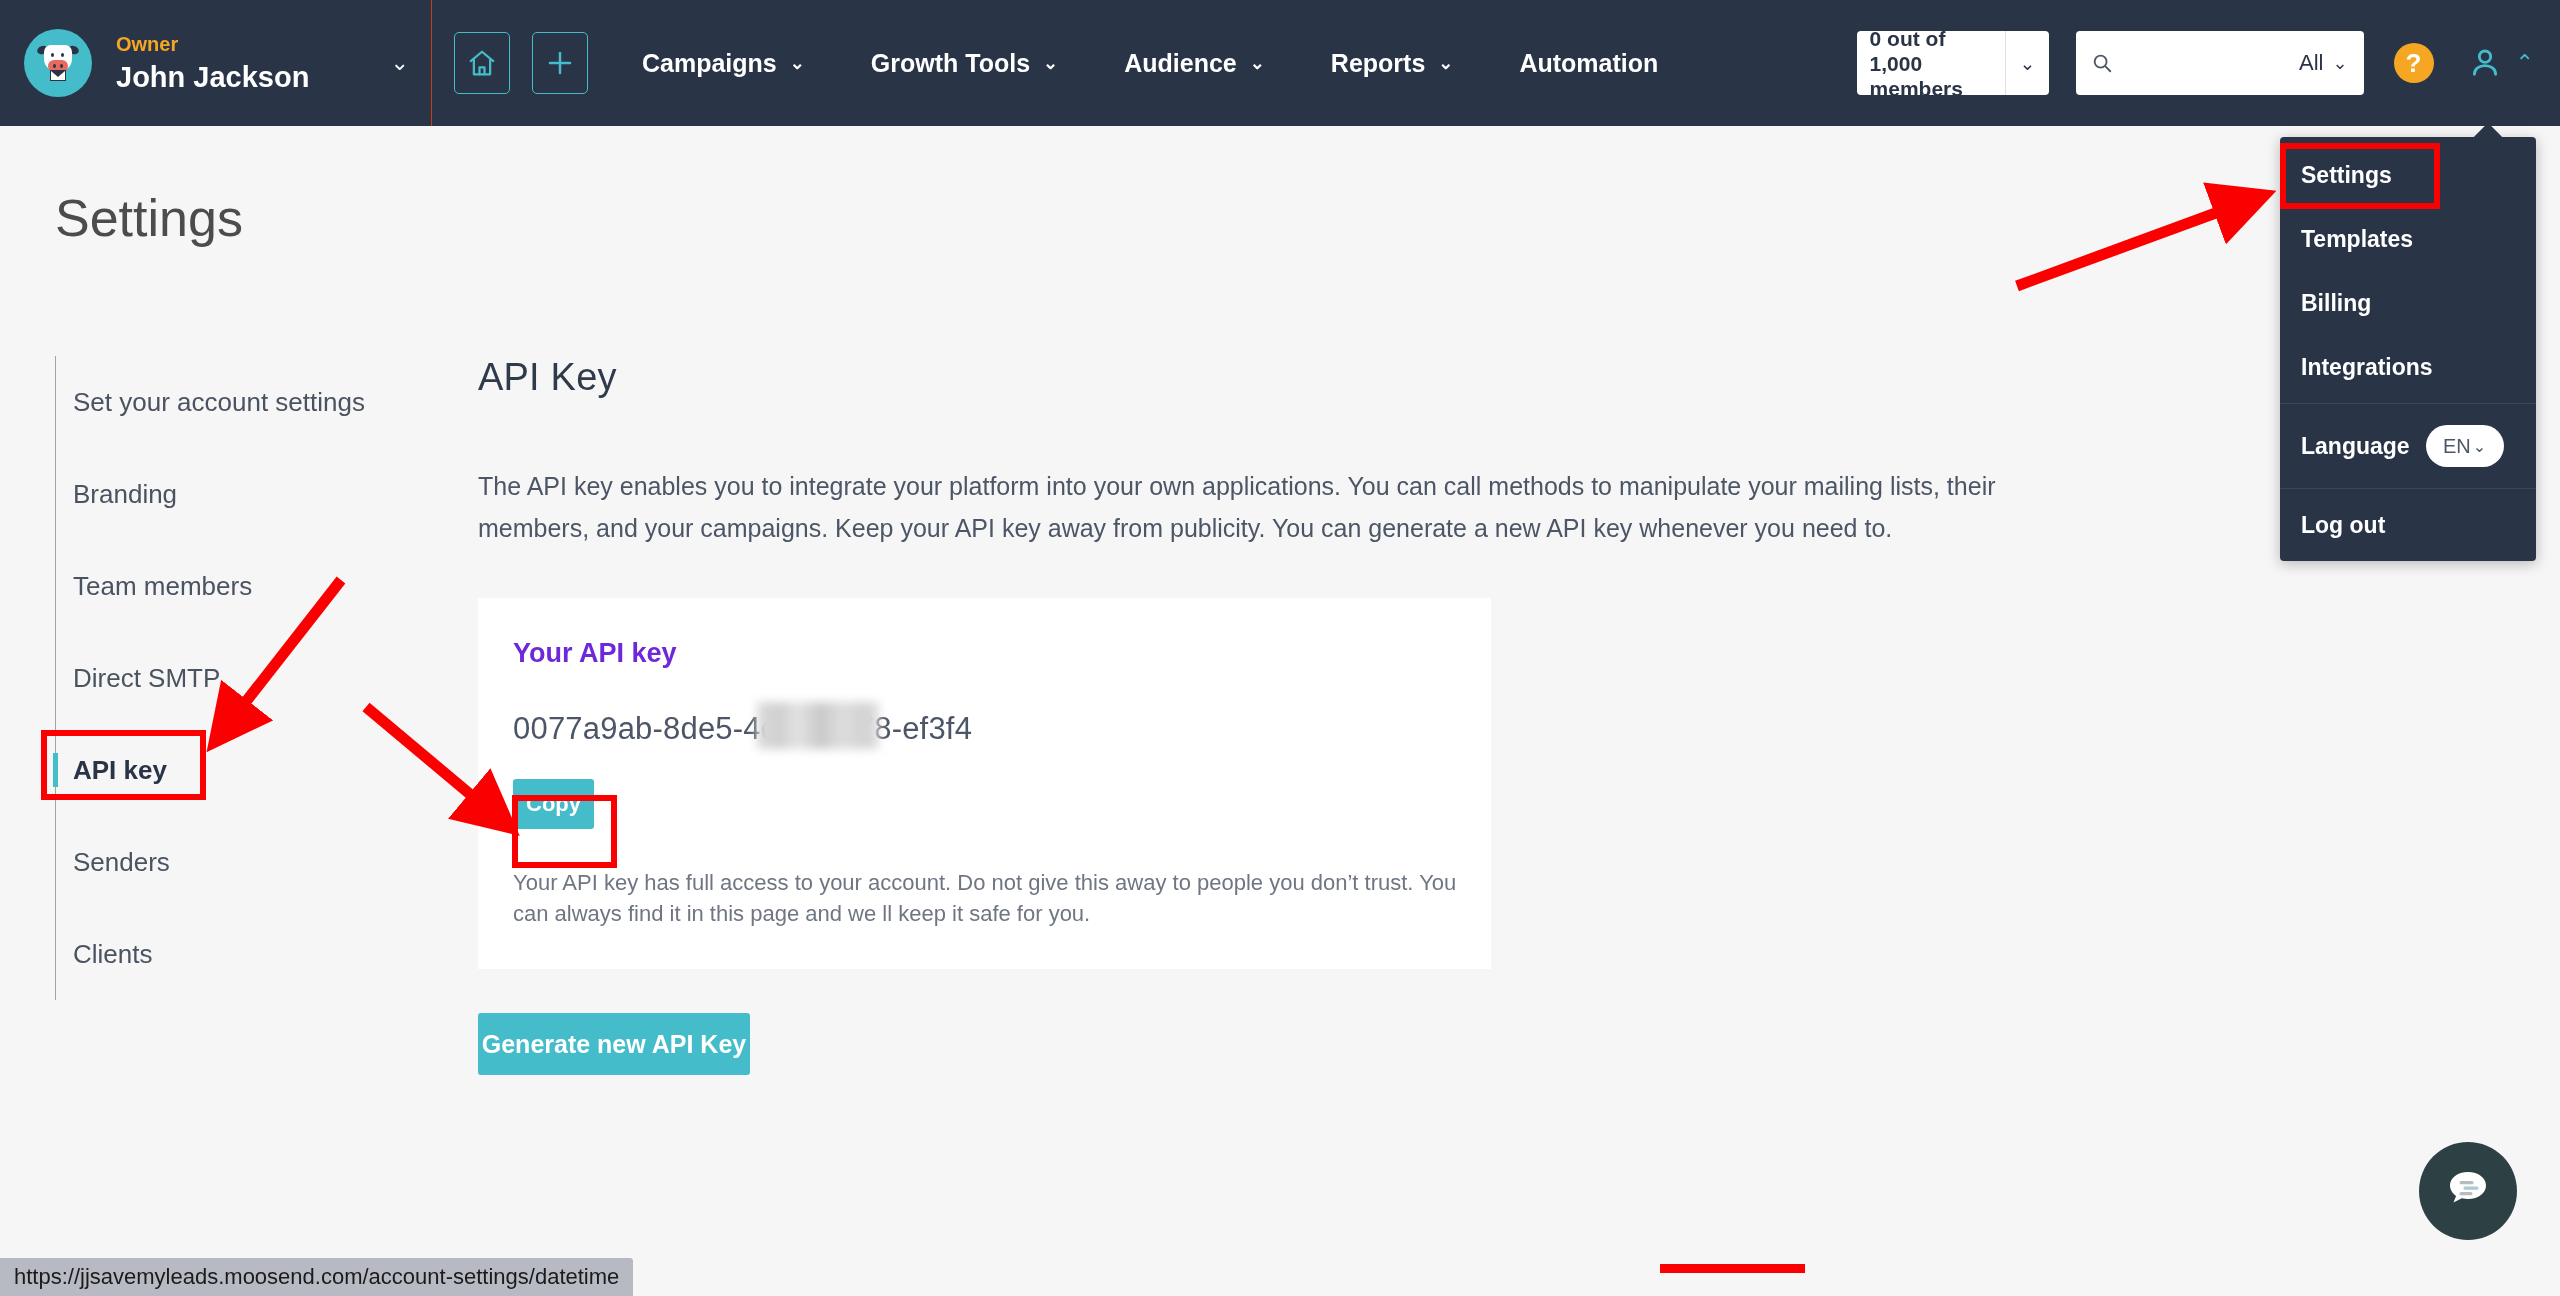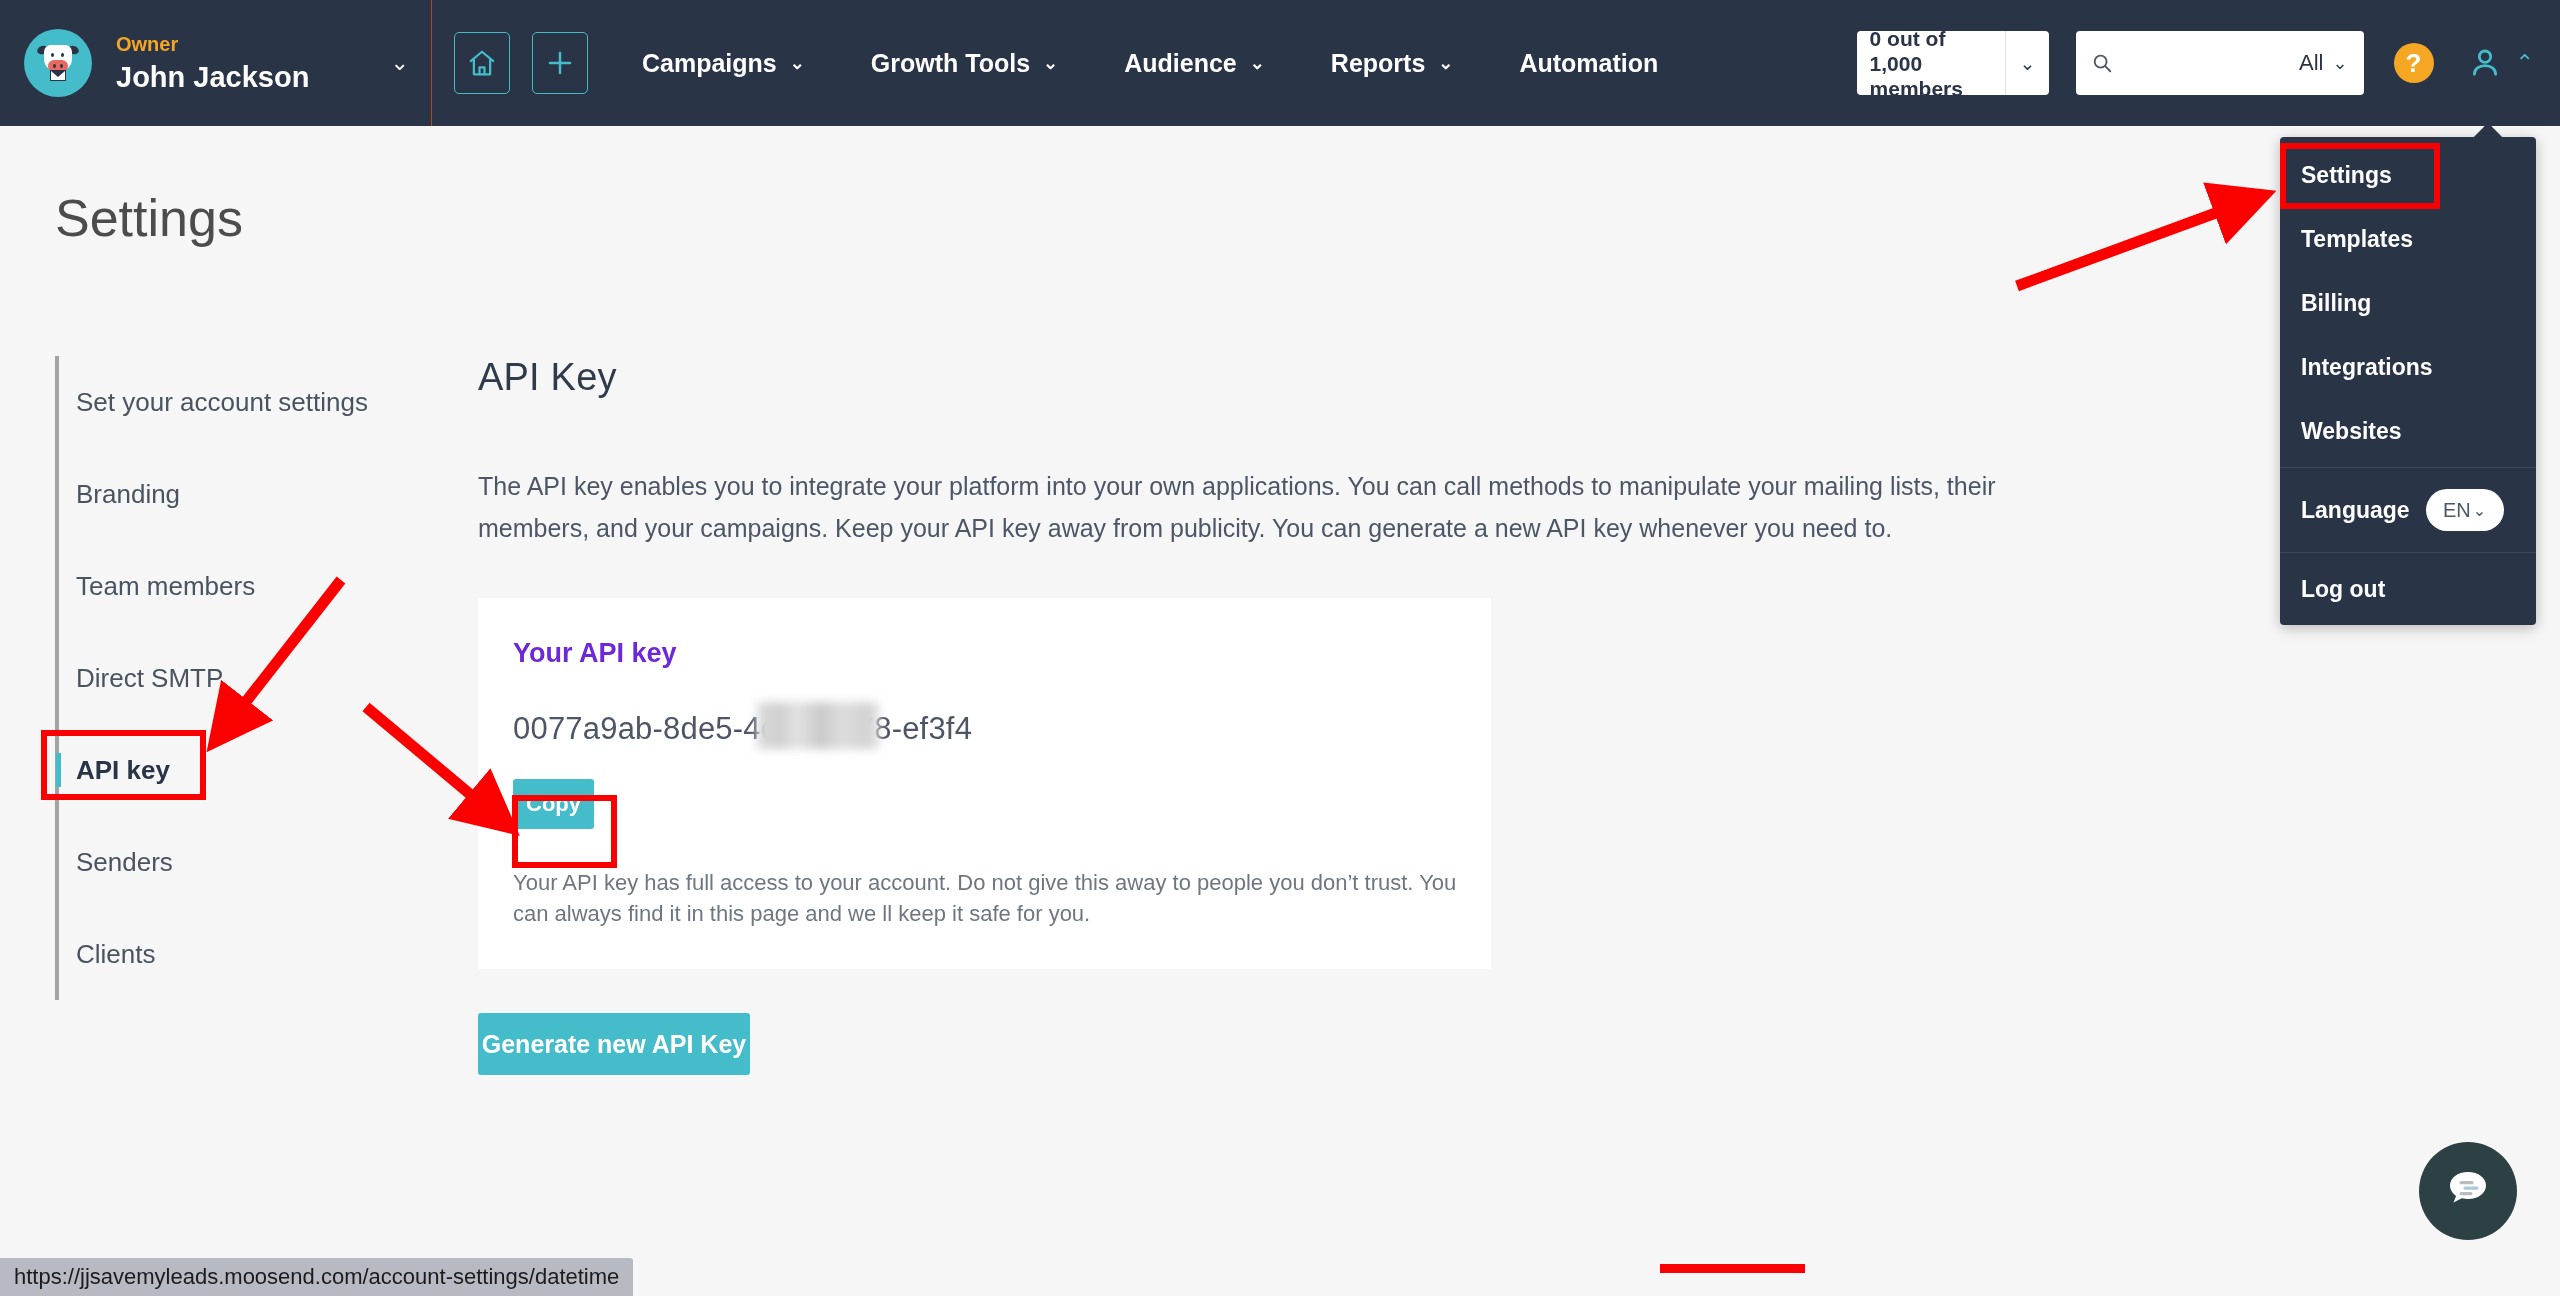--- a/index.html
+++ b/index.html
@@ -159,21 +159,21 @@
 
   
   .page { position: absolute; top: 126px; left: 0; width: 2560px; height: 1170px; background: #f6f6f6; }
   .page-title {
     position: absolute; left: 55px; top: 62px;
     font-size: 52px; color: #4c4c4c; font-weight: 400;
   }
 
   .sidebar {
     position: absolute; left: 55px; top: 230px;
-    width: 390px; border-left: 4px solid #a3a3a3;
+    width: 390px; border-left: 1px solid #a3a3a3;
   }
   .side-item {
     height: 92px; display: flex; align-items: center;
     padding-left: 17px; position: relative;
     font-size: 26px; color: #4a5360;
   }
   .side-item.active { font-weight: 700; color: #2a3447; }
   .side-item.active:before {
     content: ""; position: absolute; left: -3px; top: 50%;
     transform: translateY(-50%);
@@ -344,21 +344,20 @@
   </span>
   <span class="user-caret">⌃</span>
 </div>
 
 <div class="profile-menu">
   <div class="tip"></div>
   <div class="pm-item">Settings</div>
   <div class="pm-item">Templates</div>
   <div class="pm-item">Billing</div>
   <div class="pm-item">Integrations</div>
-  <div class="pm-item">Websites</div>
   <div class="pm-sep"></div>
   <div class="pm-lang">
     <span class="pm-lang-label">Language</span>
     <span class="lang-pill">
       <span>EN</span>
       <span class="lc">⌄</span>
     </span>
   </div>
   <div class="pm-sep"></div>
   <div class="pm-item">Log out</div>

